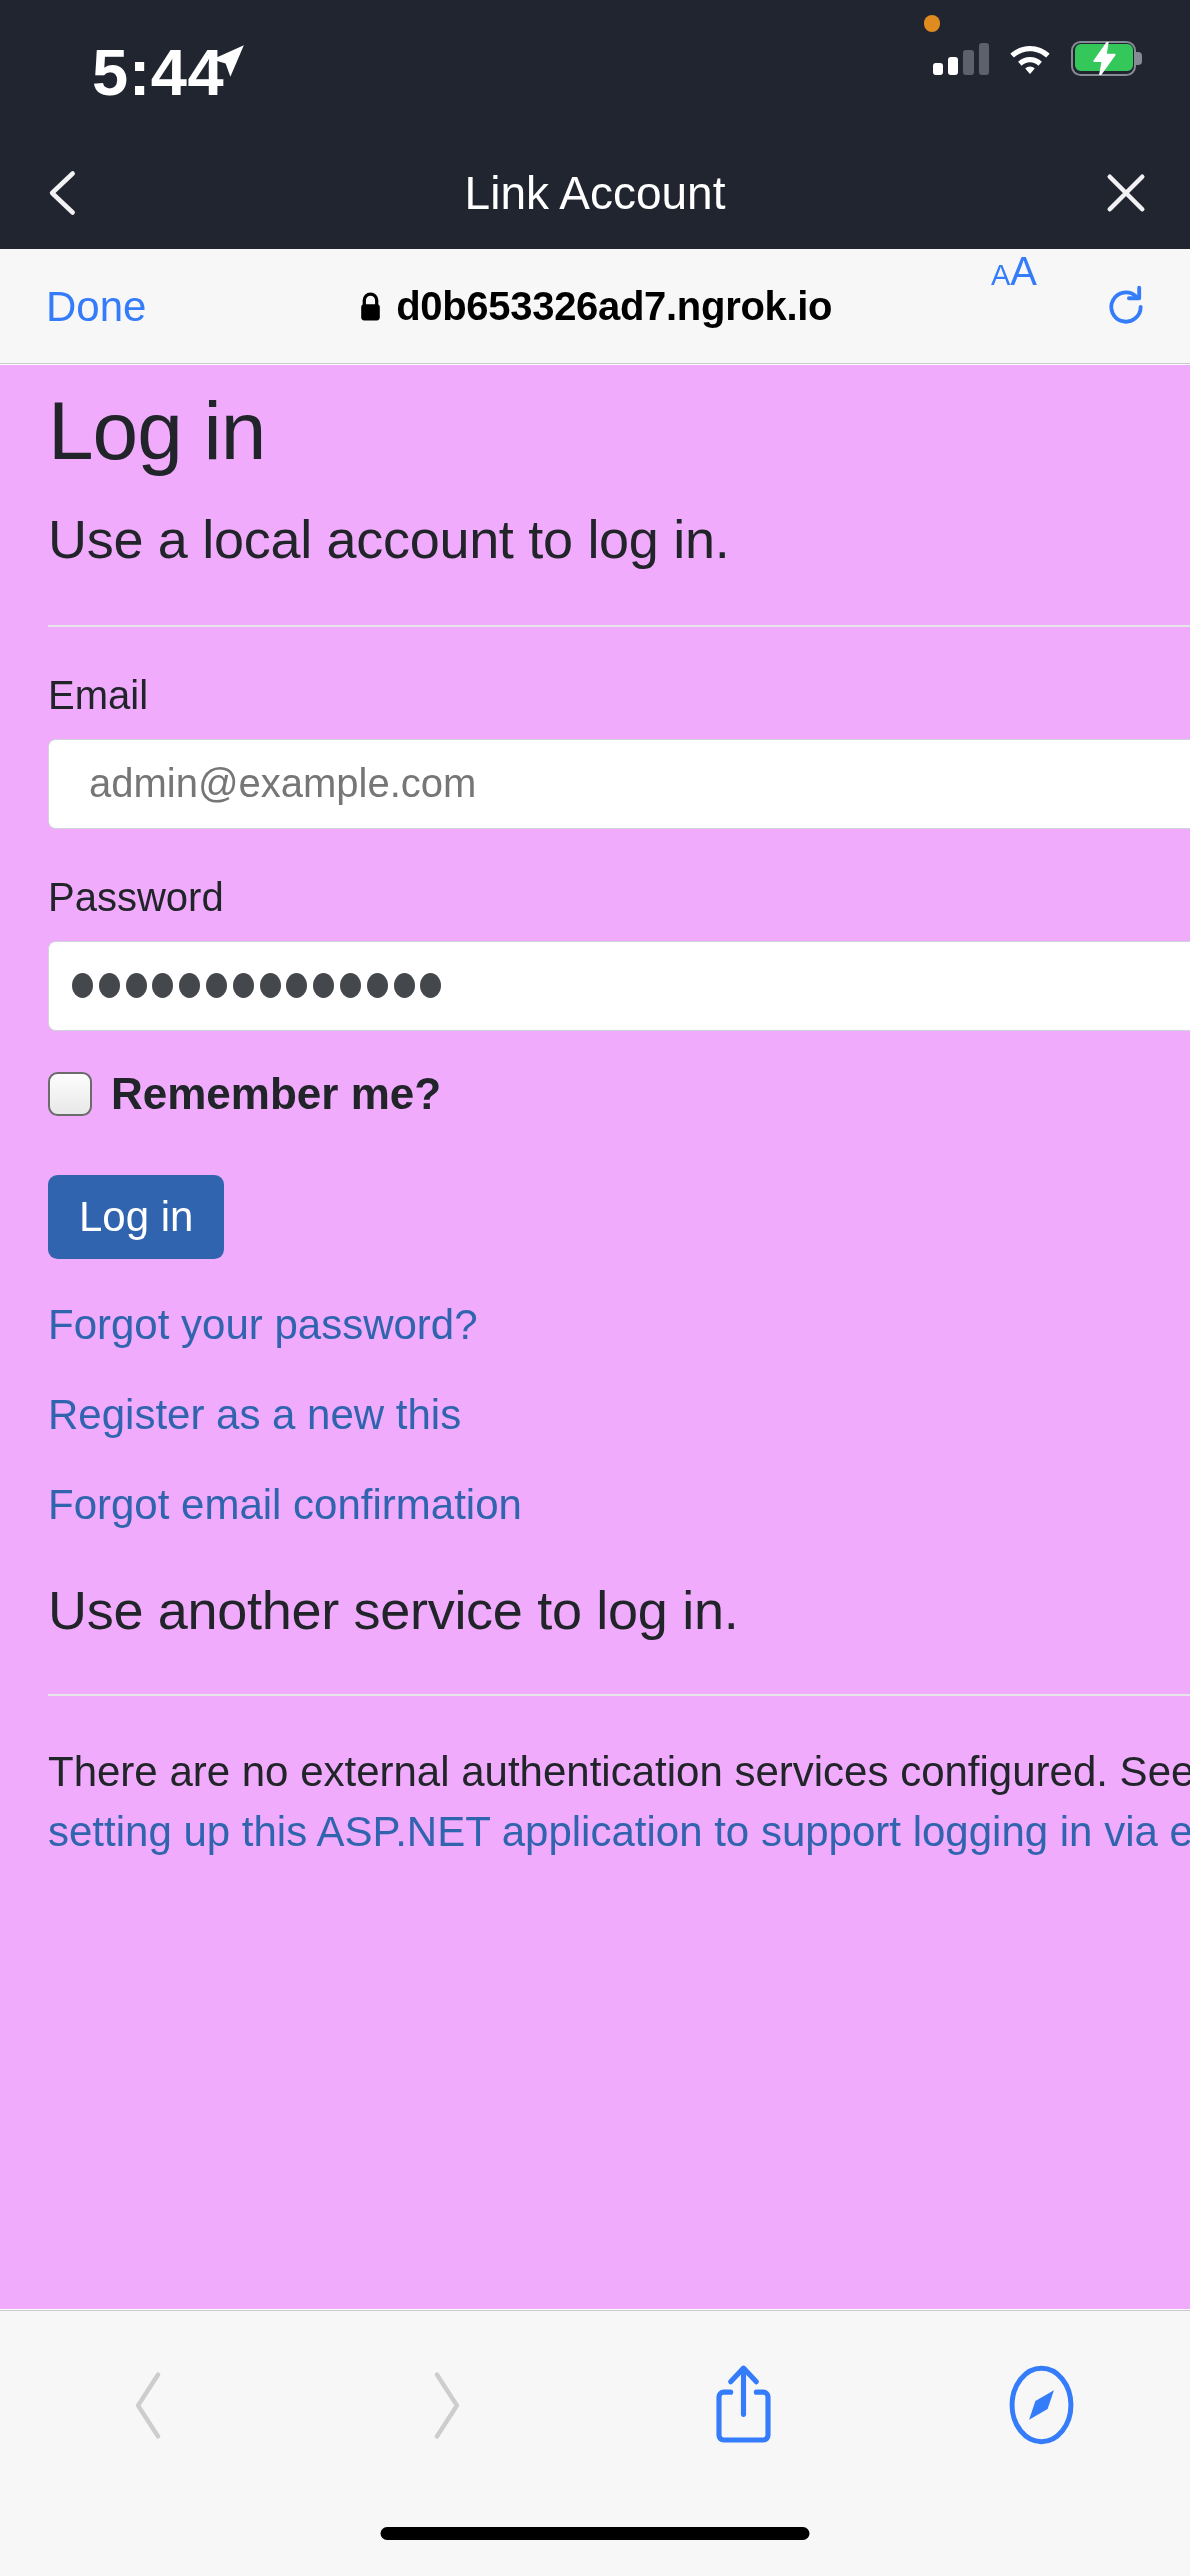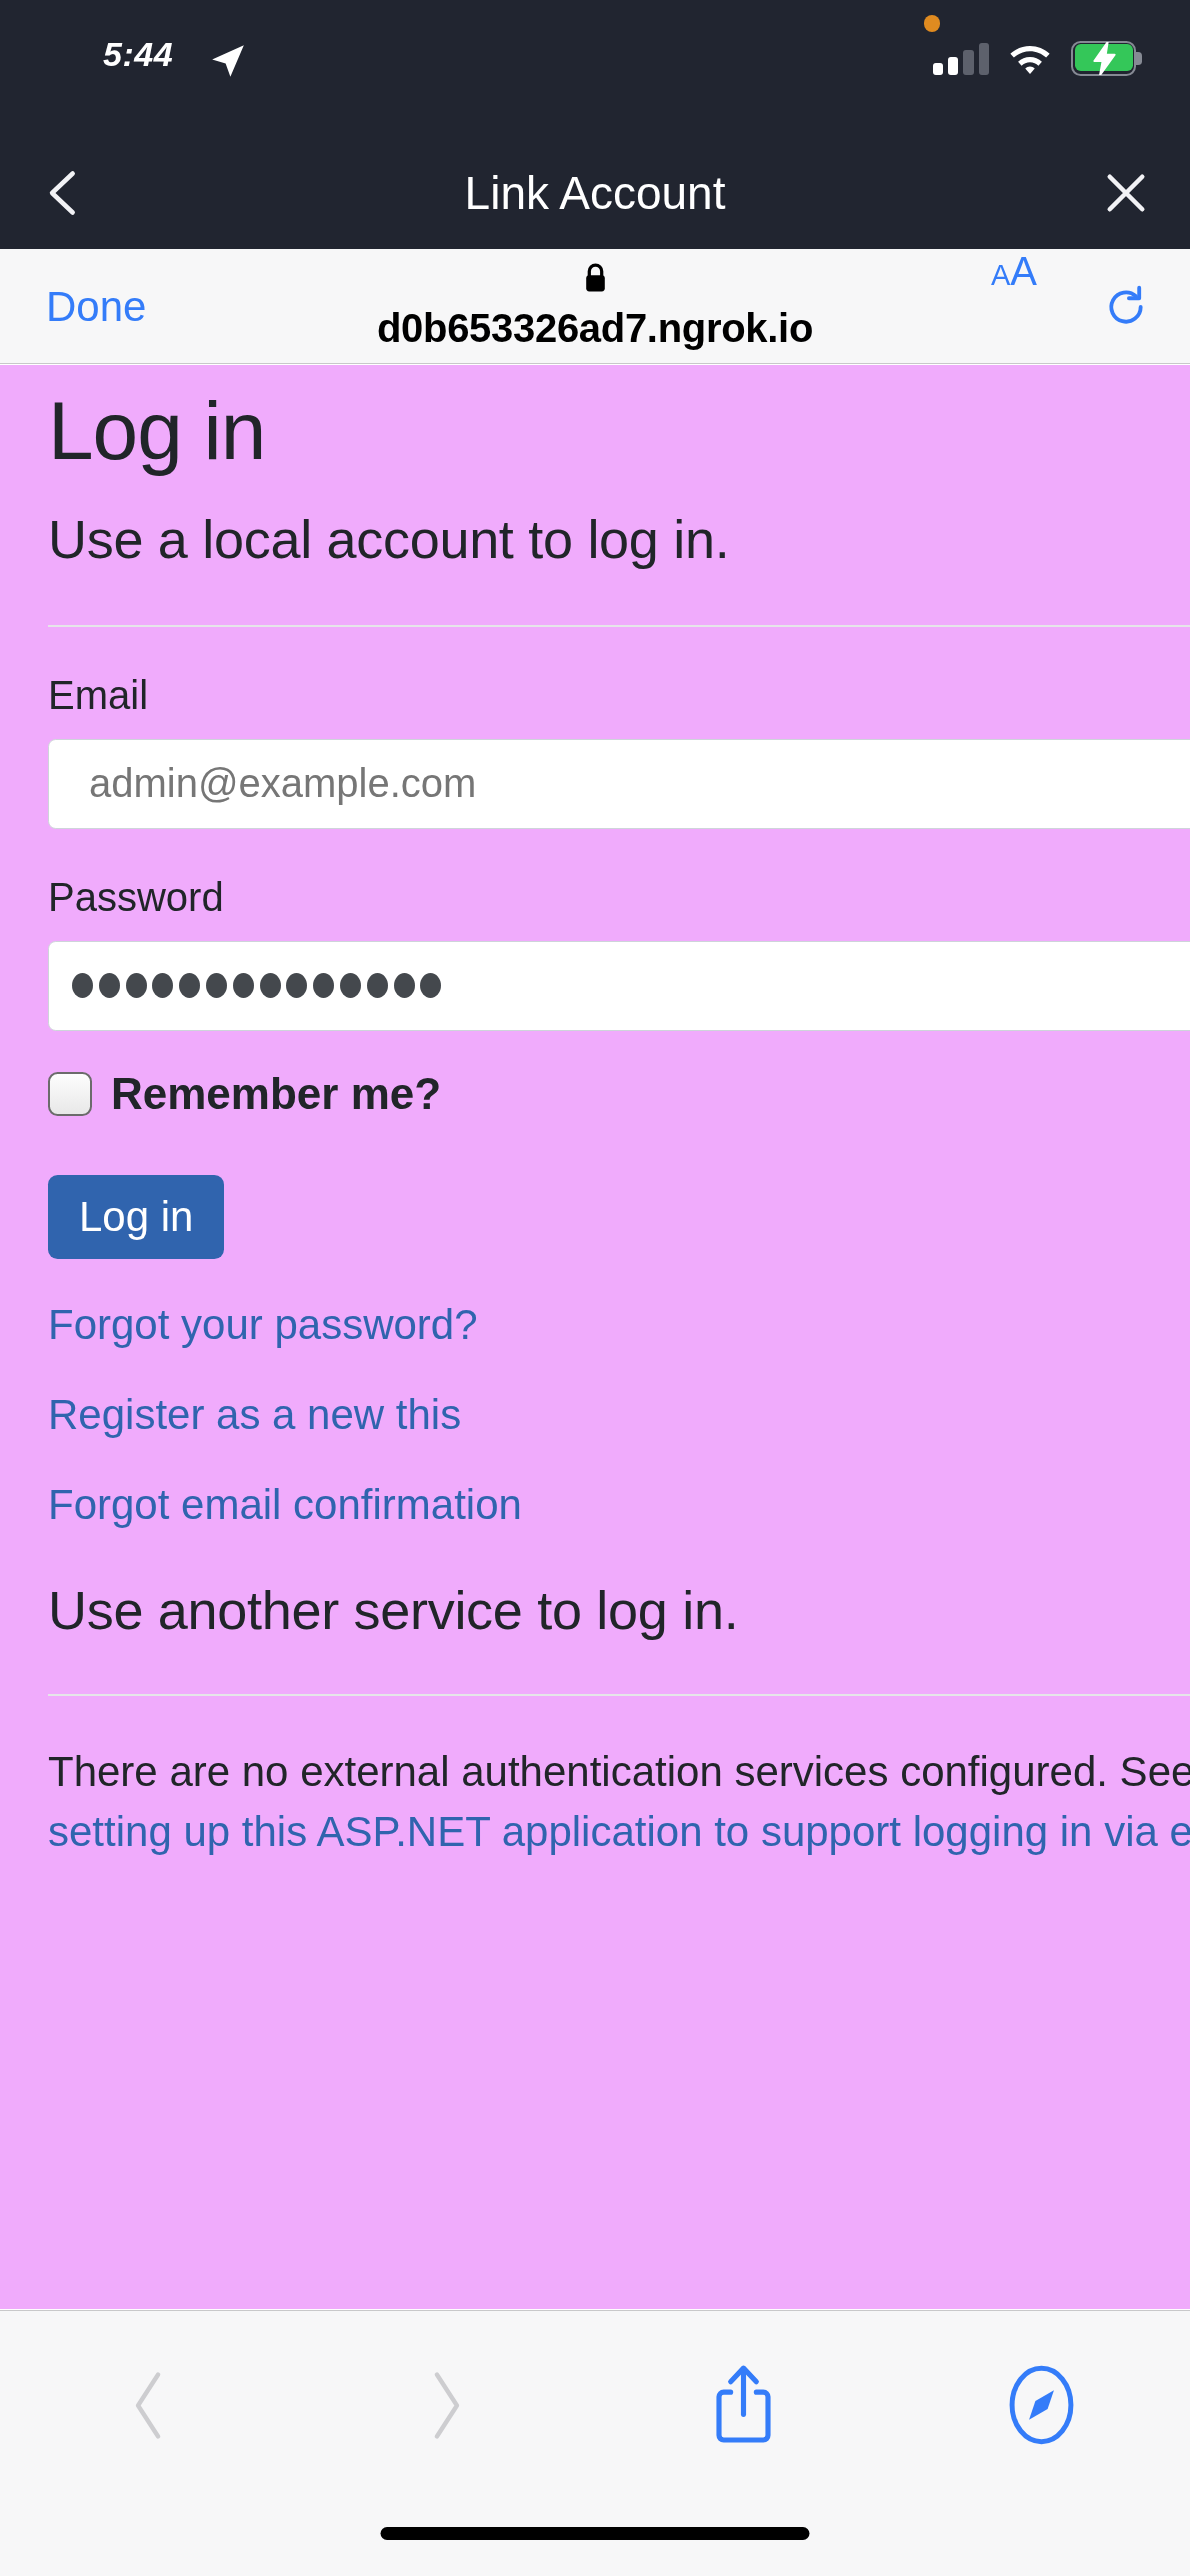--- a/index.html
+++ b/index.html
@@ -10,22 +10,22 @@
     overflow:hidden;
   }
   #screen { position:relative; width:1190px; height:2576px; overflow:hidden; background:#fff; }
 
   
   .statusbar {
     position:absolute; top:0; left:0; width:1190px; height:136px;
     background:#212530;
   }
   .sb-time {
-    position:absolute; left:103px; top:35px;
-    color:#ffffff; font-size:34px; font-weight:600; letter-spacing:0.5px;font-style:italic;
+    position:absolute; left:92px; top:35px;
+    color:#ffffff; font-size:65px; font-weight:600; letter-spacing:0.5px;
   }
   .sb-loc { position:absolute; left:209px; top:42px; width:38px; height:38px; }
   .sb-right { position:absolute; right:48px; top:35px; display:flex; align-items:center; gap:19px; height:46px; }
   .orange-dot {
     position:absolute; left:924px; top:15.3px;
     width:16.3px; height:16.3px; border-radius:50%; background:#e08b20;
   }
   .bars { display:flex; align-items:flex-end; gap:4.8px; height:33px; }
   .bar { width:10.5px; border-radius:2.9px; }
   .bar.on { background:#ffffff; }
@@ -69,21 +69,20 @@
   }
   .url-done {
     position:absolute; left:46px; top:0; height:115px;
     display:flex; align-items:center;
     color:#347cf9; font-size:42px; cursor:pointer;
   }
   .url-center {
     position:absolute; left:0; top:0; width:1190px; height:115px;
     display:flex; align-items:center; justify-content:center; gap:13.4px;
     pointer-events:none;
-    flex-direction:column;
   }
   .url-lock { width:25px; height:31px; flex-shrink:0; }
   .url-host { color:#000000; font-size:40px; font-weight:600; letter-spacing:-0.3px; }
   .url-aa {
     position:absolute; right:153px; top:0; height:115px;
     display:flex; align-items:baseline; color:#347cf9; cursor:pointer;
   }
   .url-aa .a-small { font-size:29px; }
   .url-aa .a-big { font-size:40px; }
   .url-reload { position:absolute; right:42px; top:36px; width:44px; height:44px; cursor:pointer; }

